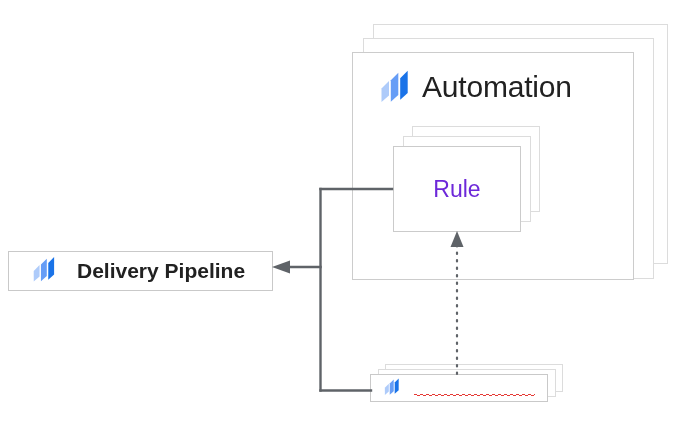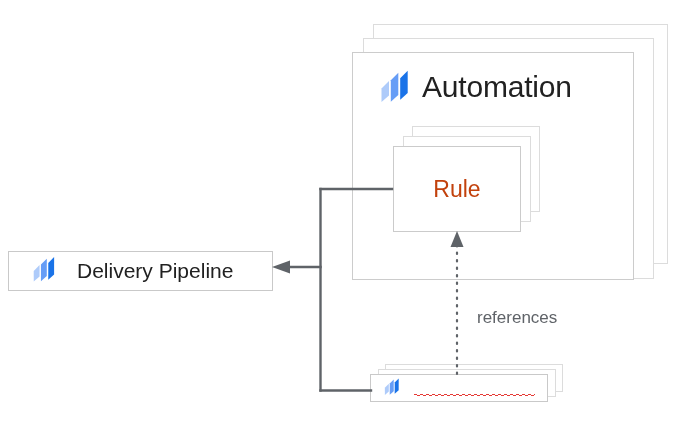--- a/index.html
+++ b/index.html
@@ -56,29 +56,30 @@
   .rule-l2 { left: 403px; top: 136px; width: 128px; height: 86px; }
   .rule-front {
     left: 393px; top: 146px; width: 128px; height: 86px;
     border-color: #cbcbcb;
   }
   #rule-label {
     position: absolute;
     left: 393px; top: 146px; width: 128px; height: 86px;
     display: flex; align-items: center; justify-content: center;
     font-size: 23px;
-    color: #c2410c;
+    color: #6d28d9;
   }
 
   
   #delivery-pipeline-box {
     left: 8px; top: 251px; width: 265px; height: 40px;
     border-color: #c9c9c9;
     display: flex;
     align-items: center;
+    font-weight: bold;
   }
   #delivery-pipeline-label {
     font-size: 21px;
     color: #212121;
     margin-left: 18px;
     white-space: nowrap;
   }
 
   
   .run-l3 { left: 385px; top: 364px; width: 178px; height: 28px; }
@@ -199,15 +200,14 @@
       <path d="M 320.5 267 L 284 267"></path>
     </g>
 
     <path d="M 272 267 L 290 260.5 L 290 273.5 Z" fill="#5f6368"></path>
 
     <path d="M 457 374 L 457 243" stroke="#5f6368" stroke-width="2.2" stroke-dasharray="1.5 6" stroke-linecap="round" fill="none"></path>
 
     <path d="M 457 231 L 450.5 247 L 463.5 247 Z" fill="#5f6368"></path>
   </svg>
 
-  <div id="references-label">references</div>
 
 </div>
 
 </body></html>

